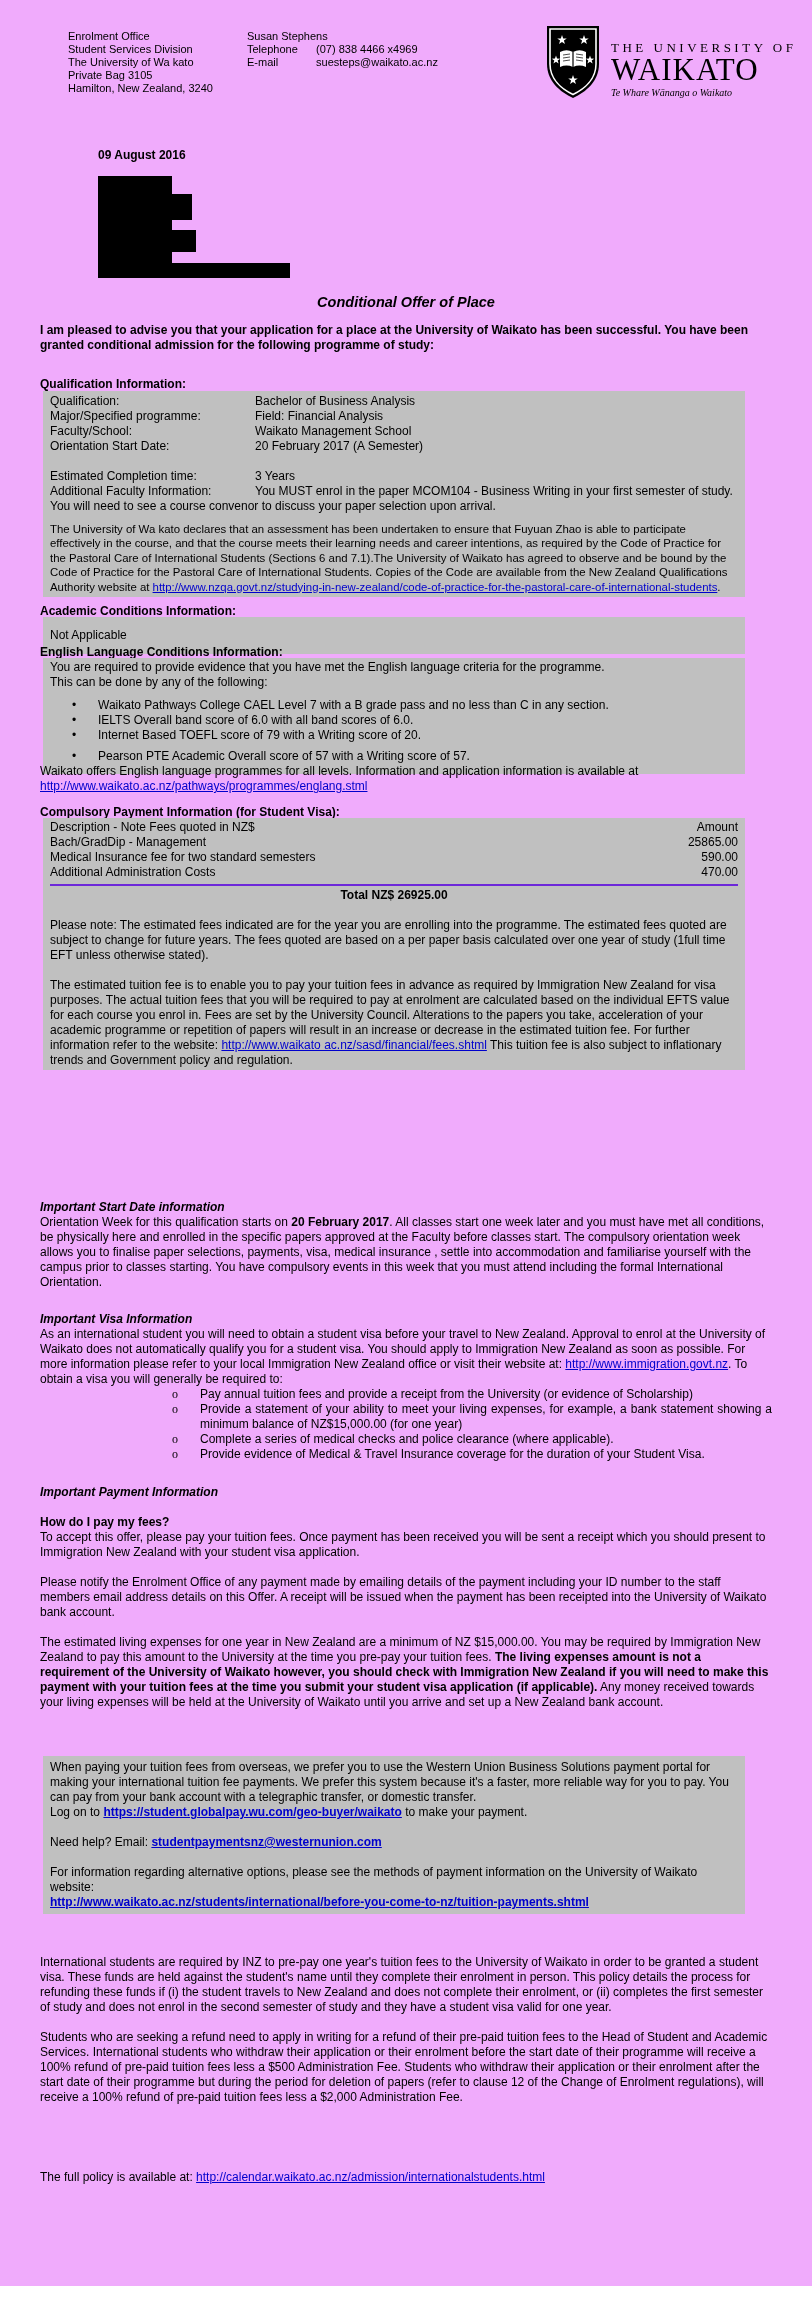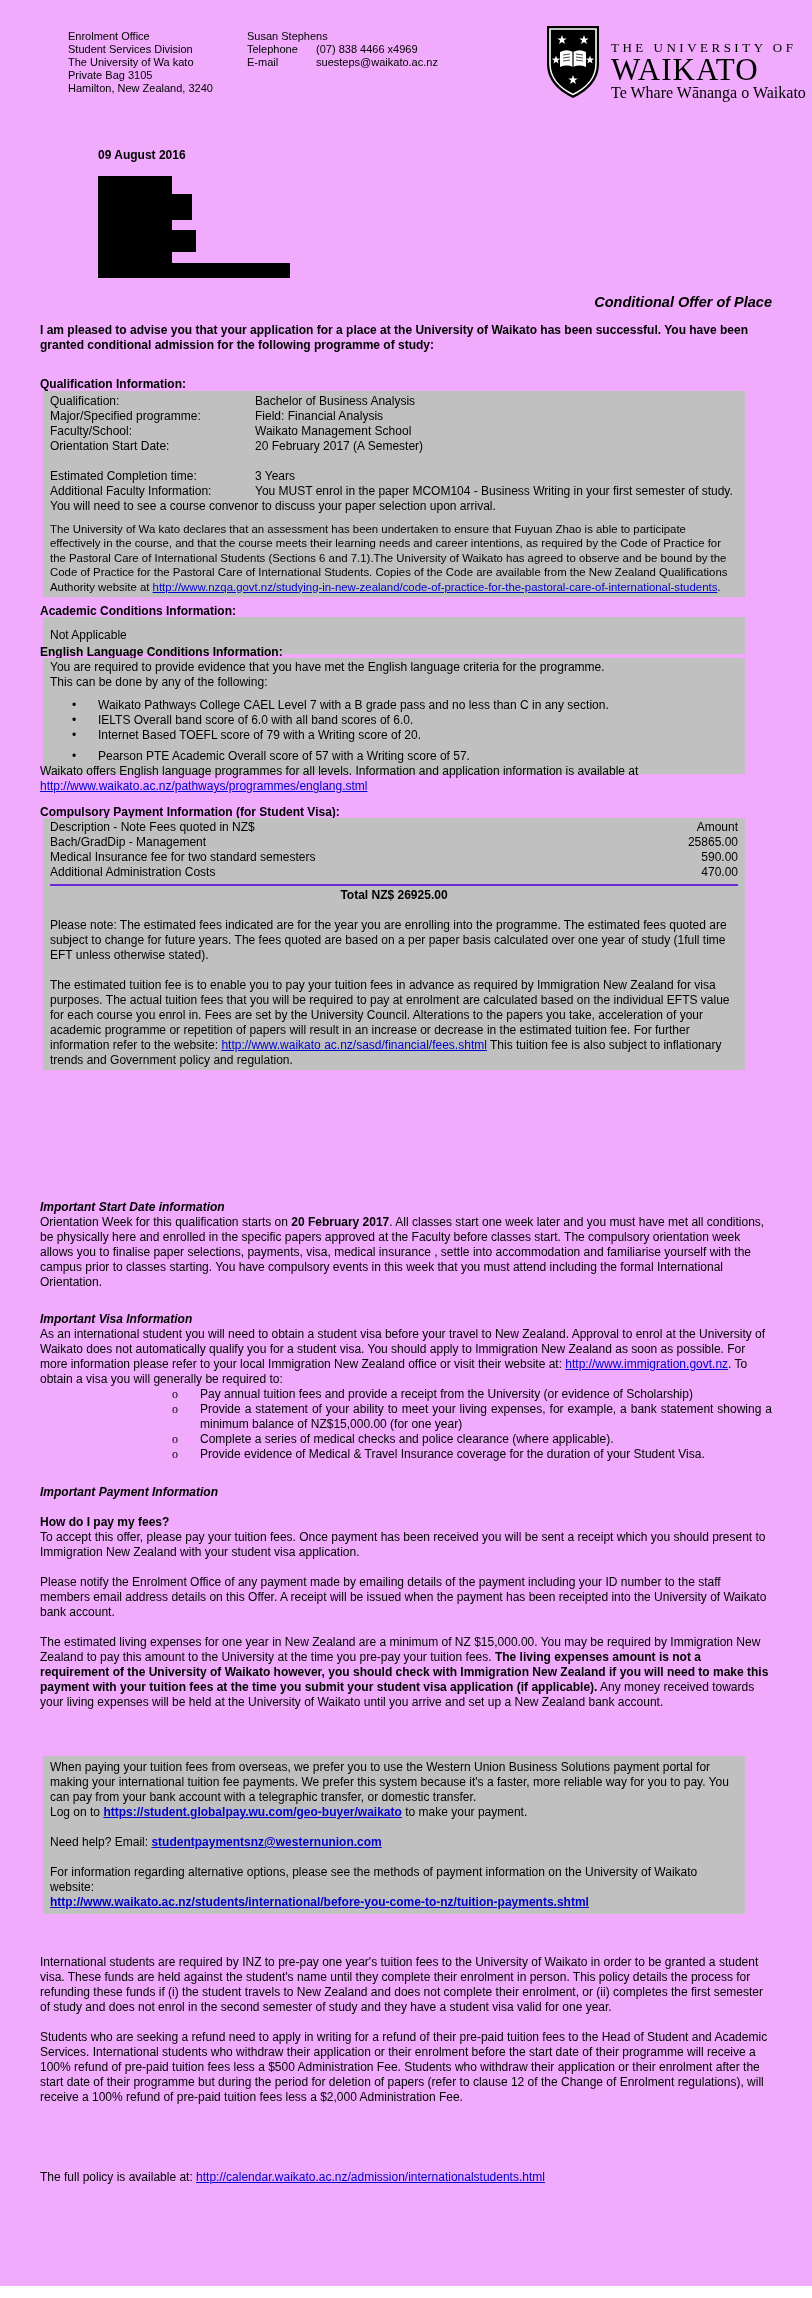--- a/index.html
+++ b/index.html
@@ -9,39 +9,39 @@
     color:#000; overflow:hidden;
   }
   .abs { position:absolute; }
   .b { font-weight:bold; }
   .bi { font-weight:bold; font-style:italic; }
   .grey { background:#c0c0c0; }
   a, .link { color:#0000cc; text-decoration:underline; word-break:break-word; }
   .link-b { font-weight:bold;margin-top:48px; }
   .small { font-size:11px; line-height:13px; }
   .clabel { display:inline-block; width:66px; }
-  .title { font-size:14.5px; font-weight:bold; font-style:italic; text-align:right; }
+  .title { font-size:14.5px; font-weight:bold; font-style:italic; text-align:center; }
   .qrow { display:flex;align-items:flex-end; }
   .ql { width:205px; flex:none; }
   .qv { flex:1; }
   .frow { display:flex; }
   .fdesc { flex:1; }
   .famt { width:120px; flex:none; text-align:right; }
   .pastoral { font-size:11.4px; line-height:14.4px; }
   ul.dots { list-style:none; margin:8px; padding:0; }
   ul.dots li { position:relative; padding-left:40px; }
   ul.dots li::before { content:"•"; position:absolute; left:14px; }
   ul.ohs { list-style:none; margin:0; padding:0 0 0 130px; text-align:justify; }
   ul.ohs li { position:relative; padding-left:30px; }
   ul.ohs li::before { content:"o"; position:absolute; left:2px; font-family:"Liberation Serif", serif; }
   .logo { display:flex; align-items:center; }
   .logo-text { margin-left:10px; font-family:"Liberation Serif", serif; }
   .lt1 { font-size:13px; letter-spacing:3.5px; margin-top:12px; }
   .lt2 { font-size:31px; line-height:30px; letter-spacing:1px; }
-  .lt3 { font-size:16px; }
+  .lt3 { font-size:10px; font-style:italic; }
   .redact div { position:absolute; background:#000; }
   .spacer15 { height:15px; }
   .spacer8 { height:8px; }
 </style>
 </head>
 <body>
 
 <div class="page">
 
   <div class="abs small" style="left:68px;top:30px">

